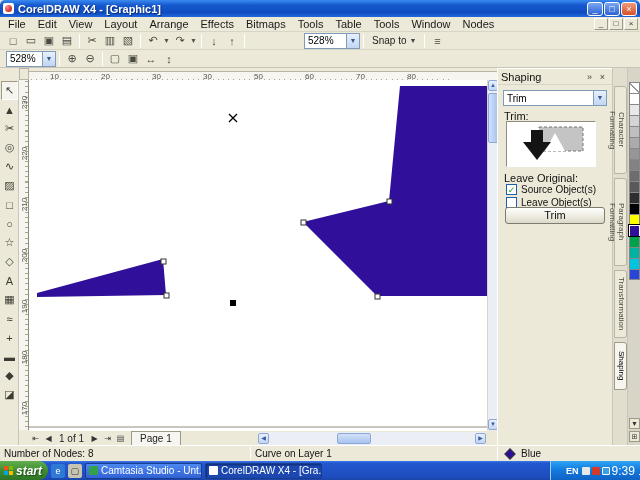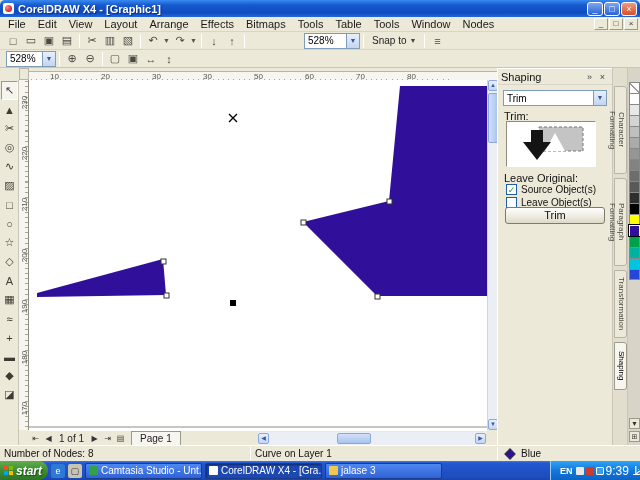--- a/index.html
+++ b/index.html
@@ -96,21 +96,21 @@
 
   
   .taskbar{position:absolute;left:0;top:461px;width:640px;height:19px;background:linear-gradient(180deg,#3E76E8 0%,#2257CE 12%,#1E4DBE 85%,#1A44A8 100%);display:flex;align-items:center;}
   .startbtn{height:19px;width:48px;background:linear-gradient(180deg,#60AE4D 0%,#3C8A31 55%,#2E7426 100%);border-radius:0 9px 9px 0;display:flex;align-items:center;padding-left:4px;color:#fff;font-weight:bold;font-style:italic;font-size:12px;text-shadow:1px 1px 1px #1d4a18;}
   .winflag{width:9px;height:9px;display:grid;grid-template-columns:4px 4px;grid-template-rows:4px 4px;gap:1px;margin-right:3px;}
   .winflag i{display:block;}
   .qlicon{width:14px;height:14px;margin-left:3px;border-radius:2px;font-size:9px;color:#fff;text-align:center;line-height:14px;}
   .taskbtn{height:16px;width:117px;margin-left:3px;background:linear-gradient(180deg,#4D88F2,#3162D4);border:1px solid #1B3C8C;border-radius:2px;display:flex;align-items:center;padding:0 3px;color:#fff;font-size:10px;white-space:nowrap;overflow:hidden;}
   .taskbtn.active{background:#1C48B0;box-shadow:inset 1px 1px 2px #0D2A70;}
   .taskicon{width:9px;height:9px;margin-right:3px;border-radius:1px;flex:none;}
-  .tray{position:absolute;right:0;top:0;height:19px;width:90px;background:linear-gradient(180deg,#2FA3F5 0%,#1279DC 50%,#0E63C4 100%);border-left:1px solid #9CCBF5;display:flex;align-items:center;padding:0 9px;color:#fff;}
+  .tray{position:absolute;right:0;top:0;height:19px;width:90px;background:linear-gradient(180deg,#2FA3F5 0%,#1279DC 50%,#0E63C4 100%);border-left:1px solid #9CCBF5;display:flex;align-items:center;padding:0 15px;color:#fff;}
   .tray-lang{font-size:9px;font-weight:bold;margin-right:3px;}
   .trayicon{width:8px;height:8px;margin-right:2px;border-radius:1px;flex:none;}
   .tray-time{font-size:12px;margin-left:auto;white-space:nowrap;text-align:right;}
 </style>
 </head>
 <body>
 
 <div class="screen">
 
   <div class="titlebar">
@@ -349,24 +349,20 @@
     <span class="qlicon" style="background:#2E78D6">e</span>
     <span class="qlicon" style="background:#C8C4B4;color:#333">▢</span>
     <div class="taskbtn">
       <span class="taskicon" style="background:#35A04A"></span>
       <span>Camtasia Studio - Unt...</span>
     </div>
     <div class="taskbtn active">
       <span class="taskicon" style="background:#fff"></span>
       <span>CorelDRAW X4 - [Gra...</span>
     </div>
-    <div class="taskbtn">
-      <span class="taskicon" style="background:#F0C850"></span>
-      <span>jalase 3</span>
-    </div>
     <div class="tray">
       <span class="tray-lang">EN</span>
       <span class="trayicon" style="background:#E8E8E8"></span>
       <span class="trayicon" style="background:#D23A2A"></span>
       <span class="trayicon" style="background:#3AA0E8;border:1px solid #fff"></span>
       <span class="tray-time">9:39 ب.ظ</span>
     </div>
   </div>
 
 </div>

